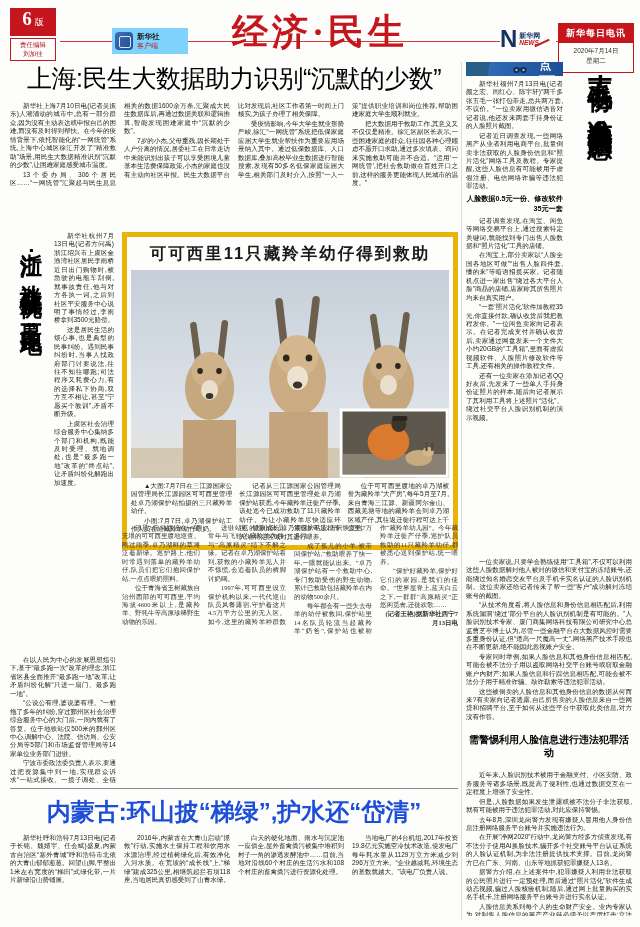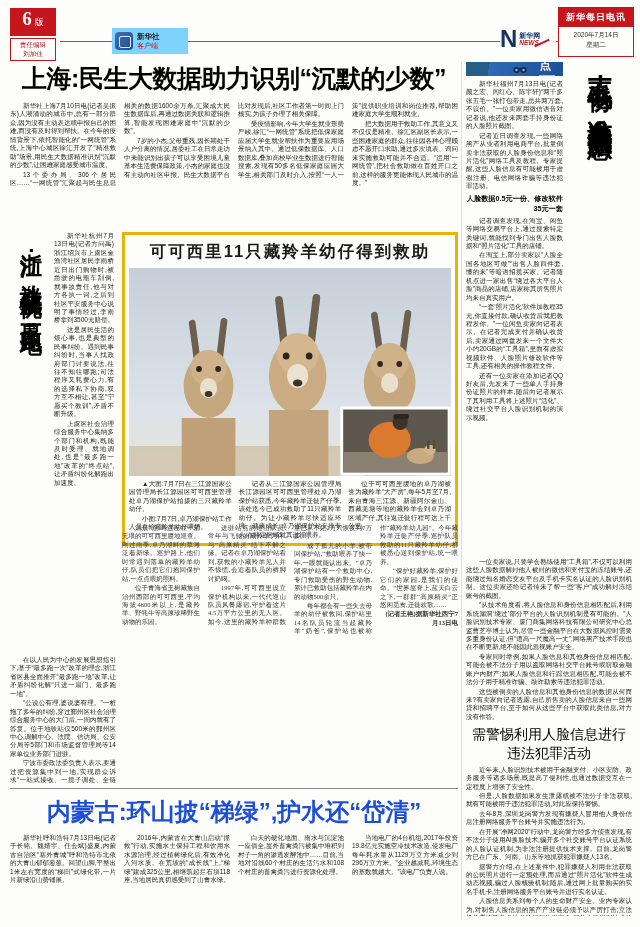--- a/index.html
+++ b/index.html
@@ -24,42 +24,42 @@
   .section-title{position:absolute;left:0;top:8px;width:640px;text-align:center;
           font-size:36px;font-weight:900;color:#c5161d;letter-spacing:4px;background:transparent;
           font-family:"Liberation Serif",serif;}
   .nlogo{position:absolute;left:500px;top:24px;width:56px;height:30px;background:#fdfdfb;
          display:flex;align-items:center;gap:2px;}
   .nlogo-n{font-size:24px;font-weight:900;color:#16335f;line-height:1;}
   .nlogo-col{display:flex;flex-direction:column;line-height:1.1;}
   .nlogo-sub{font-size:7px;color:#16335f;font-weight:bold;}
   .nlogo-news{font-size:6.5px;color:#c5161d;font-weight:bold;font-style:italic;}
   .nlogo-slash{position:absolute;left:34px;top:18px;width:16px;height:2px;background:#c5161d;transform:rotate(-25deg);}
-  .paper-box{position:absolute;left:558px;top:7px;width:74px;height:48px;border:1px solid #c5161d;}
+  .paper-box{position:absolute;left:558px;top:23px;width:74px;height:48px;border:1px solid #c5161d;}
   .paper-name{background:#c5161d;color:#fff;font-size:9px;font-weight:bold;text-align:center;
               letter-spacing:1px;padding:3px 0;}
   .paper-date{font-size:6.5px;color:#333;text-align:center;line-height:1.5;padding-top:3px;}
   
   .body-sm{font-size:6.5px;line-height:1.3;text-align:justify;color:#222;}
   .body-sm p{margin:0 0 1px 0;text-indent:2em;}
   
   .lead{position:absolute;left:10px;top:62px;width:448px;}
   .kicker{text-align:center;font-size:11.5px;letter-spacing:6px;color:#222;margin:2px 0 3px;}
-  .lead-hl{text-align:center;font-size:25px;font-weight:700;letter-spacing:-.5px;color:#000;margin:0 0 7px;}
+  .lead-hl{text-align:center;font-size:25px;font-weight:400;letter-spacing:-.5px;color:#000;margin:0 0 7px;}
   .lead-body{column-count:4;column-gap:8px;height:116px;overflow:hidden;}
   
   .zj{position:absolute;left:10px;top:232px;width:106px;height:552px;overflow:hidden;}
   .zj-top{display:flex;height:422px;}
   .zj-hl{width:42px;height:416px;writing-mode:vertical-rl;text-orientation:upright;
          font-size:22px;font-weight:900;letter-spacing:2px;color:#000;margin:4px 2px 0 0;
          display:flex;align-items:center;}
   .zj-side{width:60px;height:420px;overflow:hidden;}
   .zj-bottom{height:128px;overflow:hidden;margin-top:2px;}
   
-  .kk{position:absolute;left:122px;top:232px;width:336px;border:3px solid #eab308;background:#fdfdfb;
+  .kk{position:absolute;left:122px;top:232px;width:336px;border:5px solid #eab308;background:#fdfdfb;
       box-sizing:border-box;padding:3px 4px;}
   .kk-hl{text-align:center;font-size:16.5px;font-weight:900;letter-spacing:2px;margin:3px 0 5px;}
   .kk-photo{position:relative;width:100%;height:208px;overflow:hidden;}
   .kk-photo svg{display:block;width:100%;height:100%;}
   .kk-cap{column-count:3;column-gap:7px;height:60px;overflow:hidden;margin-top:4px;}
   .kk-credit{text-align:right;text-indent:0 !important;font-weight:bold;}
   
   .guard{position:absolute;left:122px;top:524px;width:336px;height:262px;overflow:hidden;}
   .guard-hl{text-align:center;font-size:25px;font-weight:900;letter-spacing:7px;margin:6px 0 8px;}
   .guard-body{column-count:4;column-gap:8px;height:206px;overflow:hidden;
@@ -78,21 +78,21 @@
   .face-right{width:62px;margin-left:7px;display:flex;justify-content:center;}
   .badge{height:14px;background:linear-gradient(100deg,#275f89 0 24%,#2e6cb5 24%,#1c4f96);
          display:flex;align-items:flex-end;margin-bottom:4px;position:relative;padding-left:43px;}
   .badge-ic{width:22px;height:100%;display:flex;align-items:center;justify-content:center;}
   .badge-txt{flex:1;text-align:center;color:#fff;font-size:11.5px;font-weight:bold;letter-spacing:3px;
              border-bottom:1px solid rgba(255,255,255,.6);padding-bottom:2px;margin:0 8px;}
   .subhead1{font-size:7.2px;font-weight:900;text-align:right;margin:3px 0;color:#000;}
   .face-vhl{writing-mode:vertical-rl;text-orientation:upright;font-size:25px;font-weight:900;
             letter-spacing:1.5px;color:#000;height:486px;}
   .face-wide{margin-top:4px;height:358px;overflow:hidden;}
-  .subhead2{font-size:14px;font-weight:400;text-align:center;margin:4px 0;color:#000;}
+  .subhead2{font-size:10px;font-weight:700;text-align:center;margin:12px 0;color:#000;}
 </style>
 </head>
 <body>
 
 <div id="paper">
 
   <div class="ed-box">
     <span class="ed-num">6</span>
     <span class="ed-word">版</span>
   </div>
@@ -101,20 +101,21 @@
     <div>刘加佳</div>
   </div>
   <div class="hdr-rule"></div>
   <div class="agency">
     <span class="agency-ic"></span>
     <span>
       <div class="agency-t1">新华社</div>
       <div class="agency-t2">客户端</div>
     </span>
   </div>
+  <div class="section-title">经济·民生</div>
   <div class="nlogo">
     <span class="nlogo-n">N</span>
     <span class="nlogo-col">
       <span class="nlogo-sub">新华网</span>
       <span class="nlogo-news">NEWS</span>
     </span>
     <span class="nlogo-slash"></span>
   </div>
   <div class="paper-box">
     <div class="paper-name">新华每日电讯</div>

